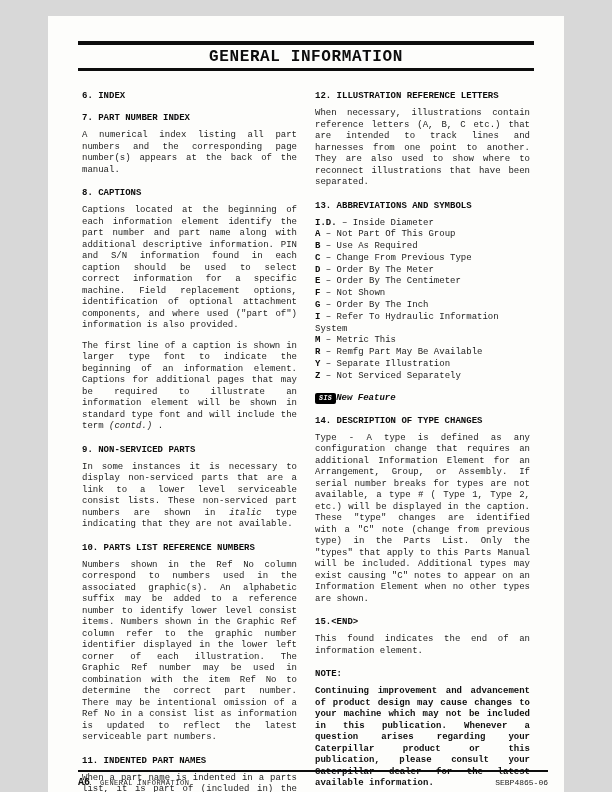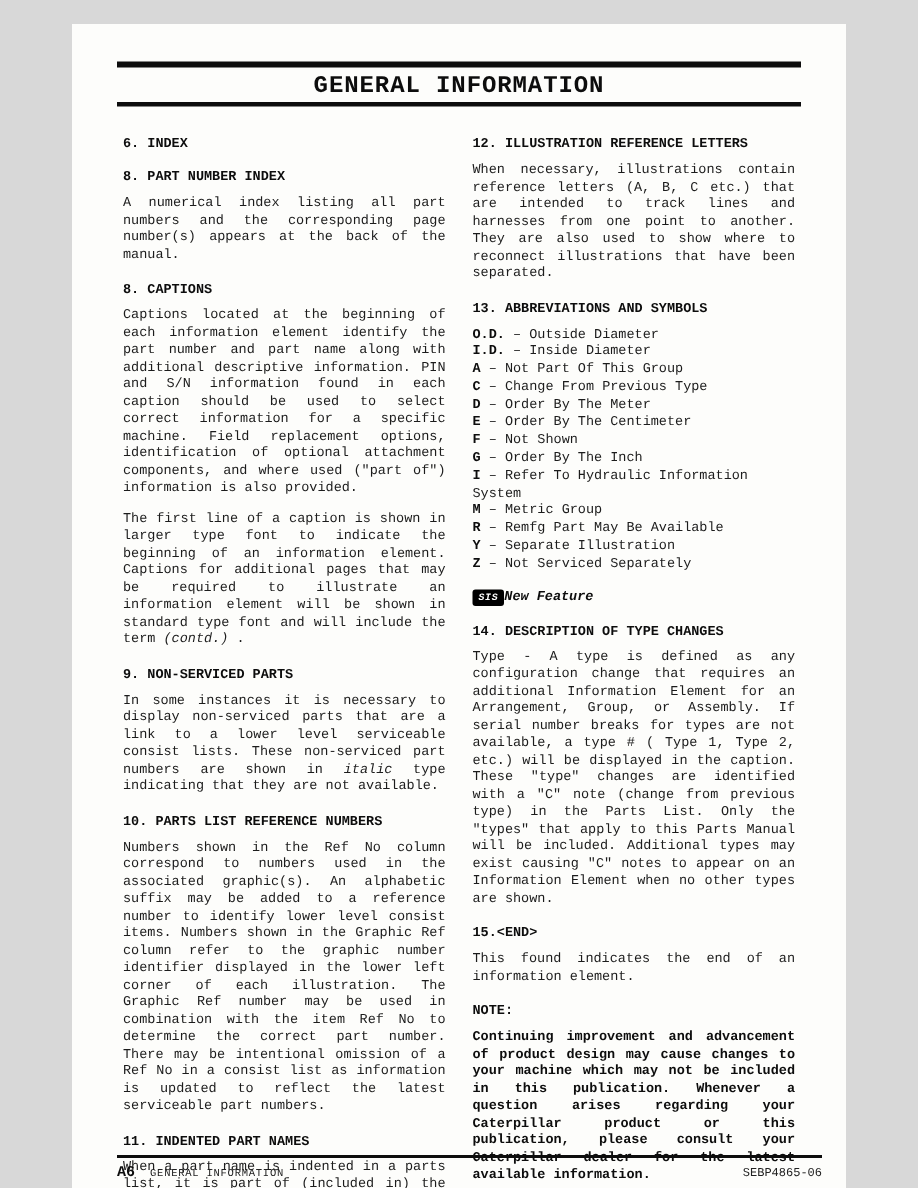--- a/index.html
+++ b/index.html
@@ -53,21 +53,21 @@
 
   <header class="title-box">
     <h1>GENERAL INFORMATION</h1>
   </header>
 
   <main class="columns">
 
     <section class="col">
       <h2 class="sec">6. INDEX</h2>
 
-      <h2 class="sec">8. PART NUMBER INDEX</h2>
+      <h2 class="sec">7. PART NUMBER INDEX</h2>
       <p class="body">A numerical index listing all part numbers and the corresponding page number(s) appears at the back of the manual.</p>
 
       <h2 class="sec">8. CAPTIONS</h2>
       <p class="body">Captions located at the beginning of each information element identify the part number and part name along with additional descriptive information. PIN and S/N information found in each caption should be used to select correct information for a specific machine. Field replacement options, identification of optional attachment components, and where used ("part of") information is also provided.</p>
       <p class="body"><span>The first line of a caption is shown in larger type font to indicate the beginning of an information element. Captions for additional pages that may be required to illustrate an information element will be shown in standard type font and will include the term </span><i>(contd.)</i><span> .</span></p>
 
       <h2 class="sec">9. NON-SERVICED PARTS</h2>
       <p class="body"><span>In some instances it is necessary to display non-serviced parts that are a link to a lower level serviceable consist lists. These non-serviced part numbers are shown in </span><i>italic</i><span> type indicating that they are not available.</span></p>
 
       <h2 class="sec">10. PARTS LIST REFERENCE NUMBERS</h2>
@@ -76,30 +76,30 @@
       <h2 class="sec">11. INDENTED PART NAMES</h2>
       <p class="body">When a part name is indented in a parts list, it is part of (included in) the group or assembly under which it is indented.</p>
     </section>
 
     <section class="col">
       <h2 class="sec">12. ILLUSTRATION REFERENCE LETTERS</h2>
       <p class="body">When necessary, illustrations contain reference letters (A, B, C etc.) that are intended to track lines and harnesses from one point to another. They are also used to show where to reconnect illustrations that have been separated.</p>
 
       <h2 class="sec">13. ABBREVIATIONS AND SYMBOLS</h2>
       <div class="abbr-list">
-        <div class="abbr-row"><b>O.D.</b> <span>– Outside Diameter</span></div>
         <div class="abbr-row"><b>I.D.</b> <span>– Inside Diameter</span></div>
         <div class="abbr-row"><b>A</b> <span>– Not Part Of This Group</span></div>
+        <div class="abbr-row"><b>B</b> <span>– Use As Required</span></div>
         <div class="abbr-row"><b>C</b> <span>– Change From Previous Type</span></div>
         <div class="abbr-row"><b>D</b> <span>– Order By The Meter</span></div>
         <div class="abbr-row"><b>E</b> <span>– Order By The Centimeter</span></div>
         <div class="abbr-row"><b>F</b> <span>– Not Shown</span></div>
         <div class="abbr-row"><b>G</b> <span>– Order By The Inch</span></div>
         <div class="abbr-row"><b>I</b> <span>– Refer To Hydraulic Information System</span></div>
-        <div class="abbr-row"><b>M</b> <span>– Metric Group</span></div>
+        <div class="abbr-row"><b>M</b> <span>– Metric This</span></div>
         <div class="abbr-row"><b>R</b> <span>– Remfg Part May Be Available</span></div>
         <div class="abbr-row"><b>Y</b> <span>– Separate Illustration</span></div>
         <div class="abbr-row"><b>Z</b> <span>– Not Serviced Separately</span></div>
       </div>
 
       <div class="new-feature">
         <span class="sis-badge">SIS</span>
         <span class="new-feature-label">New Feature</span>
       </div>
 

